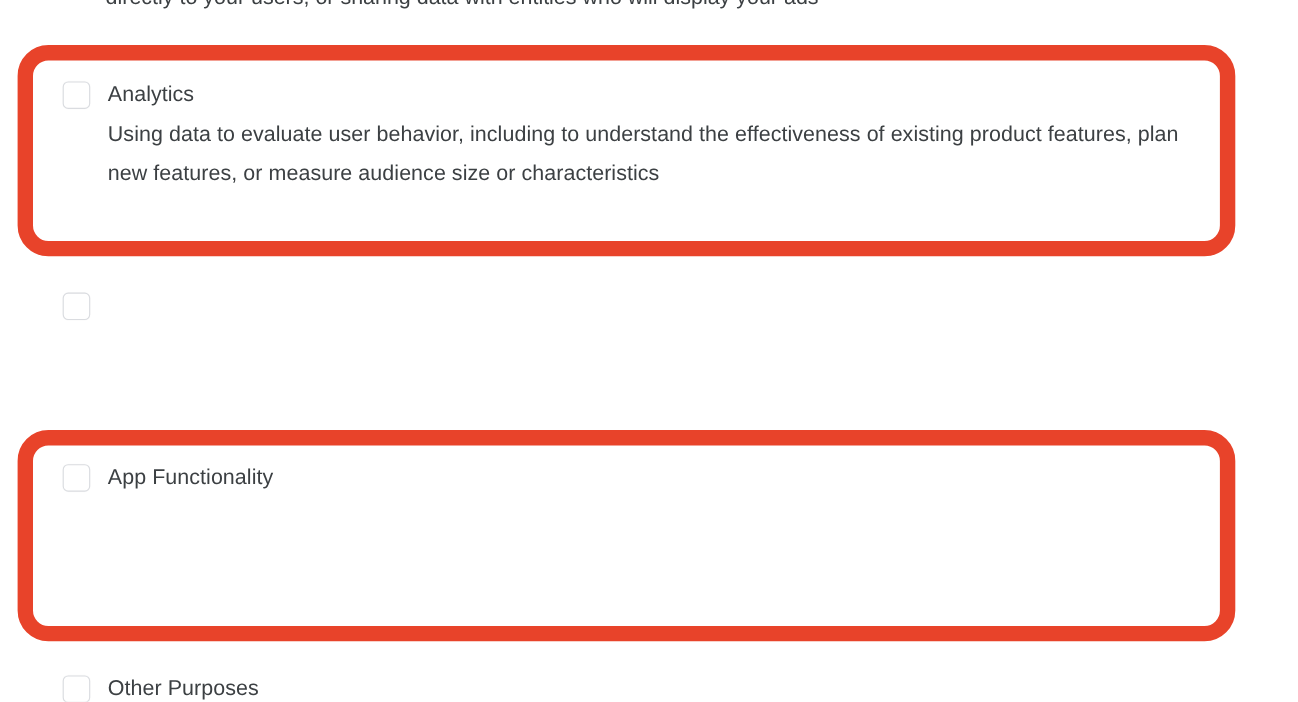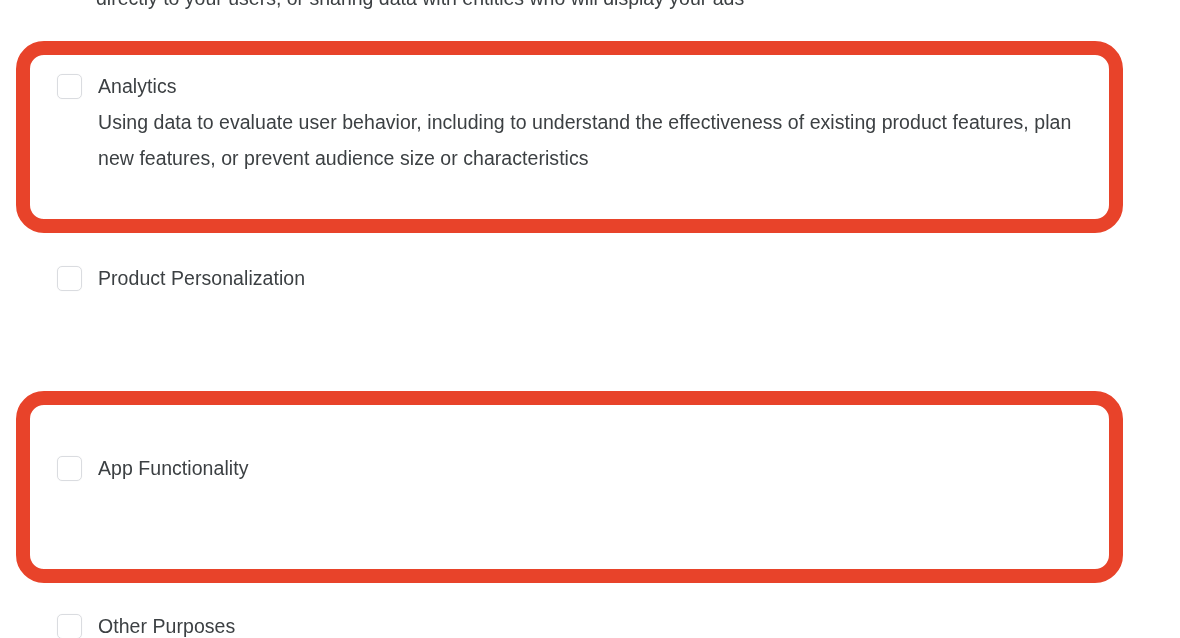--- a/index.html
+++ b/index.html
@@ -81,45 +81,44 @@
     border-style: solid;
     border-width: 14px;
     border-radius: 28px;
     box-sizing: border-box;
     pointer-events: none;
   }
 
   
   #row-analytics      { top: 68px;  }
   #row-personalization{ top: 260px; }
-  #row-appfunc        { top: 416px; margin-top: 34px; }
+  #row-appfunc        { top: 416px; }
   #row-other          { top: 608px; }
 
   #hl-analytics { left: 16px; top: 41px;  width: 1107px; height: 192px; }
   #hl-appfunc   { left: 16px; top: 391px; width: 1107px; height: 192px; }
 </style>
 </head>
 <body style="background: rgb(255, 255, 255); color: rgb(60, 64, 67);">
 
 <div class="page">
 
   <div class="clipped-line">directly to your users, or sharing data with entities who will display your ads</div>
 
   <div class="option" id="row-analytics">
     <div class="checkbox" style="border-color: rgb(218, 220, 224);"></div>
     <div class="option-body">
       <div class="option-title">Analytics</div>
-      <div class="option-desc">Using data to evaluate user behavior, including to understand the effectiveness of existing product features, plan new features, or prevent audience size or characteristics</div>
+      <div class="option-desc">Using data to evaluate user behavior, including to understand the effectiveness of existing product features, plan new features, or measure audience size or characteristics</div>
     </div>
   </div>
 
   <div class="option" id="row-personalization">
     <div class="checkbox" style="border-color: rgb(218, 220, 224);"></div>
     <div class="option-body">
-      <div class="option-title">Product Personalization</div>
     </div>
   </div>
 
   <div class="option" id="row-appfunc">
     <div class="checkbox" style="border-color: rgb(218, 220, 224);"></div>
     <div class="option-body">
       <div class="option-title">App Functionality</div>
     </div>
   </div>
 

